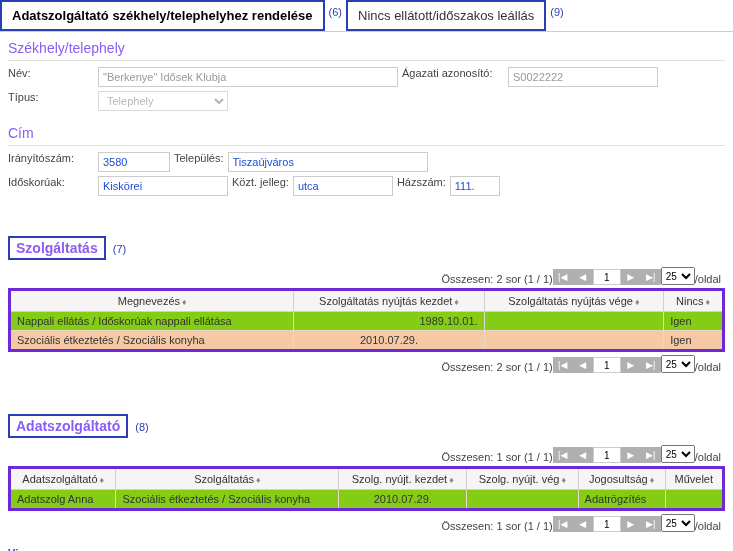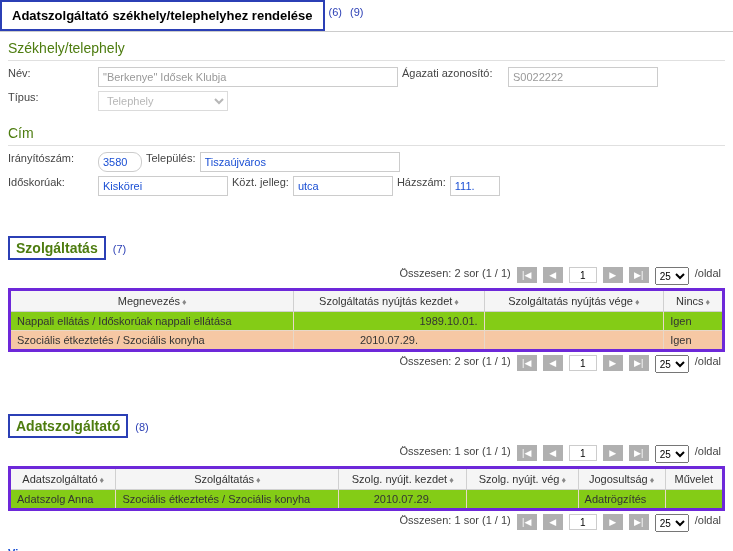--- a/index.html
+++ b/index.html
@@ -33,21 +33,21 @@
   .annot {
     color: #2b3fb5;
     font-size: 11px;
     padding: 6px 4px;
   }
   .section {
     padding: 4px 8px;
   }
   .section-title {
     font-size: 14px;
-    color: #4d7c0f;
+    color: #8b5cf6;
     border-bottom: 1px solid #e0e0e0;
     padding: 4px 0;
     margin-bottom: 4px;
   }
   .section-title.boxed {
     display: inline-block;
     border: 2px solid #2b3fb5;
     padding: 2px 6px;
     font-weight: bold;
     border-bottom: 2px solid #2b3fb5;
@@ -67,23 +67,22 @@
   input.fld, select.fld {
     border: 1px solid #ccc;
     padding: 2px 4px;
     font-size: 11px;
     height: 20px;
   }
   .fld.ro { color: #999; background: #fff; }
   .fld.blue { color: #1a4fd4; }
   .pager {
     display: flex;
-    align-items: flex-start;
+    align-items: flex-end;
     justify-content: flex-end;
-    gap: 6px;
     font-size: 11px;
     color: #444;
     padding: 3px 4px;
   }
   .pager-btn {
     background: #b0b0b0;
     color: #fff;
     border: none;
     width: 20px;
     height: 16px;
@@ -137,20 +136,21 @@
 </style>
 </head>
 <body>
 
 
 
 
 <div class="tabs">
   <span class="tab active tab-box">Adatszolgáltató székhely/telephelyhez rendelése</span>
   <span class="annot">(6)</span>
+  <span class="tab tab-box" style="font-weight:normal">Nincs ellátott/időszakos leállás</span>
   <span class="annot">(9)</span>
 </div>
 
 
 <div class="section">
   <div class="section-title hdr-underline">Székhely/telephely</div>
   <div class="form-row">
     <span class="form-label">Név:</span>
     <input class="fld ro" style="width: 300px;" readonly="" value="&quot;Berkenye&quot; Idősek Klubja">
     <span class="form-label-sm" style="width:110px">Ágazati azonosító:</span>
@@ -162,21 +162,21 @@
       <option>Telephely</option>
     </select>
   </div>
 </div>
 
 
 <div class="section">
   <div class="section-title hdr-underline">Cím</div>
   <div class="form-row">
     <span class="form-label">Irányítószám:</span>
-    <input class="fld blue" style="width: 44px; border-radius: 9px;" value="3580">
+    <input class="fld blue" style="width: 72px;" value="3580">
     <span class="form-label-sm">Település:</span>
     <input class="fld blue" style="width: 200px;" value="Tiszaújváros">
   </div>
   <div class="form-row">
     <span class="form-label">Időskorúak:</span>
     <input class="fld blue" style="width: 130px;" value="Kiskörei">
     <span class="form-label-sm">Közt. jelleg:</span>
     <input class="fld blue" style="width: 100px;" value="utca">
     <span class="form-label-sm">Házszám:</span>
     <input class="fld blue" style="width: 50px;" value="111.">

